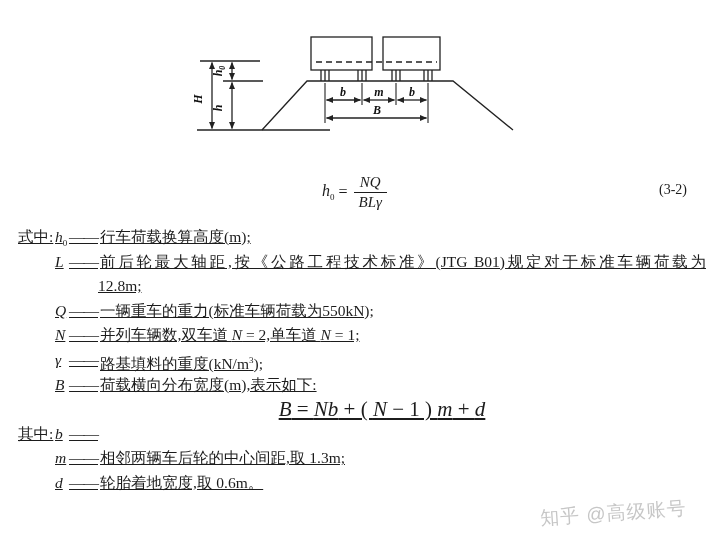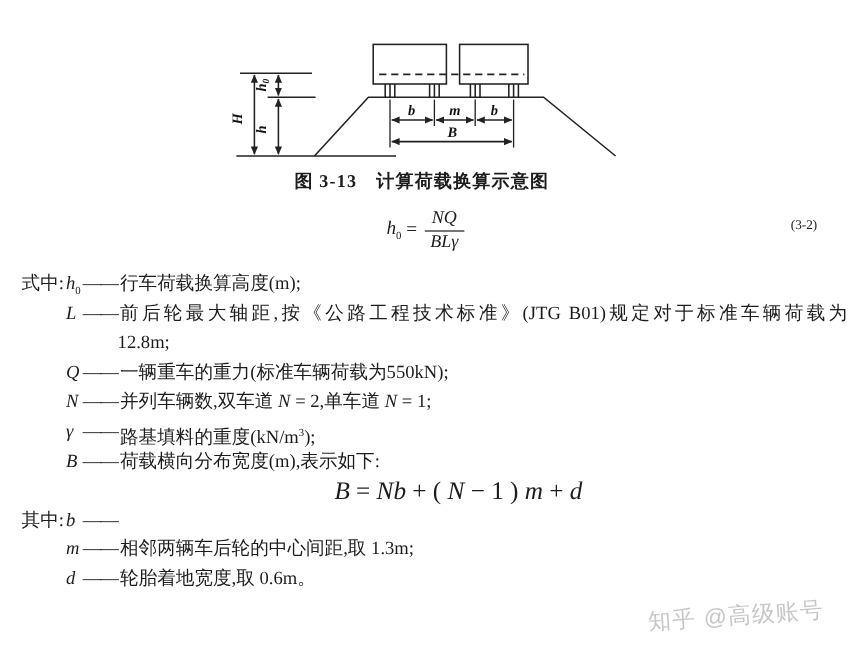--- a/index.html
+++ b/index.html
@@ -17,24 +17,24 @@
   }
   
   .formula-row{position:absolute;left:0;top:168px;width:720px;height:48px;}
   .formula{position:absolute;left:322px;top:0;height:48px;display:flex;align-items:center;font-size:16px;}
   .fml-lhs i{font-style:italic;}
   .fml-lhs sub{font-size:9px;}
   .fml-eq{padding:0 6px 0 4px;}
   .frac{display:inline-block;text-align:center;vertical-align:middle;font-size:15px;line-height:1.25;}
   .frac .num{display:block;padding:0 5px;}
   .frac .den{display:block;border-top:1.2px solid #1c1c1c;padding:0 5px;}
-  .eq-tag{position:absolute;left:659px;top:14px;font-size:11px;}
+  .eq-tag{position:absolute;left:659px;top:14px;font-size:14px;}
   
   .definitions{position:absolute;left:18px;top:225px;width:688px;}
-  .def-row{display:flex;height:24.6px;line-height:24.6px;font-size:15.5px;white-space:nowrap;}
+  .def-row{display:flex;height:24.6px;line-height:24.6px;font-size:15.5px;white-space:nowrap;text-decoration:underline;}
   .def-row .lead{flex:none;width:37px;}
   .def-row .var{flex:none;min-width:14px;}
   .def-row .var i{font-style:italic;}
   .def-row .var sub{font-size:9px;}
   .def-row .dash{flex:none;letter-spacing:-1px;padding-right:2px;}
   .def-row .desc{flex:1;white-space:normal;overflow:hidden;}
   .def-row .desc.fill{text-align:justify;text-align-last:justify;}
   .def-row.cont{padding-left:80px;}
   .def-row.eq{display:block;text-align:center;padding-left:40px;font-size:21px;}
   .def-row i{font-style:italic;}
@@ -110,21 +110,20 @@
 
     <text x="52" y="79" transform="rotate(-90 52 79)" text-anchor="middle">H</text>
     <text x="72" y="51" transform="rotate(-90 72 51)" text-anchor="middle"><tspan>h</tspan><tspan dy="2.5" font-size="8">0</tspan></text>
     <text x="72" y="88" transform="rotate(-90 72 88)" text-anchor="middle">h</text>
     <text x="193" y="76" text-anchor="middle">b</text>
     <text x="229" y="76" text-anchor="middle">m</text>
     <text x="262" y="76" text-anchor="middle">b</text>
     <text x="227" y="94" text-anchor="middle" font-size="13">B</text>
   </svg>
 
-  <div class="caption">图 3-13　计算荷载换算示意图</div>
 
   <div class="formula-row">
     <div class="formula">
       <span class="fml-lhs"><i>h</i><sub>0</sub></span>
       <span class="fml-eq">=</span>
       <span class="frac">
         <span class="num"><i>NQ</i></span>
         <span class="den"><i>BLγ</i></span>
       </span>
     </div>

